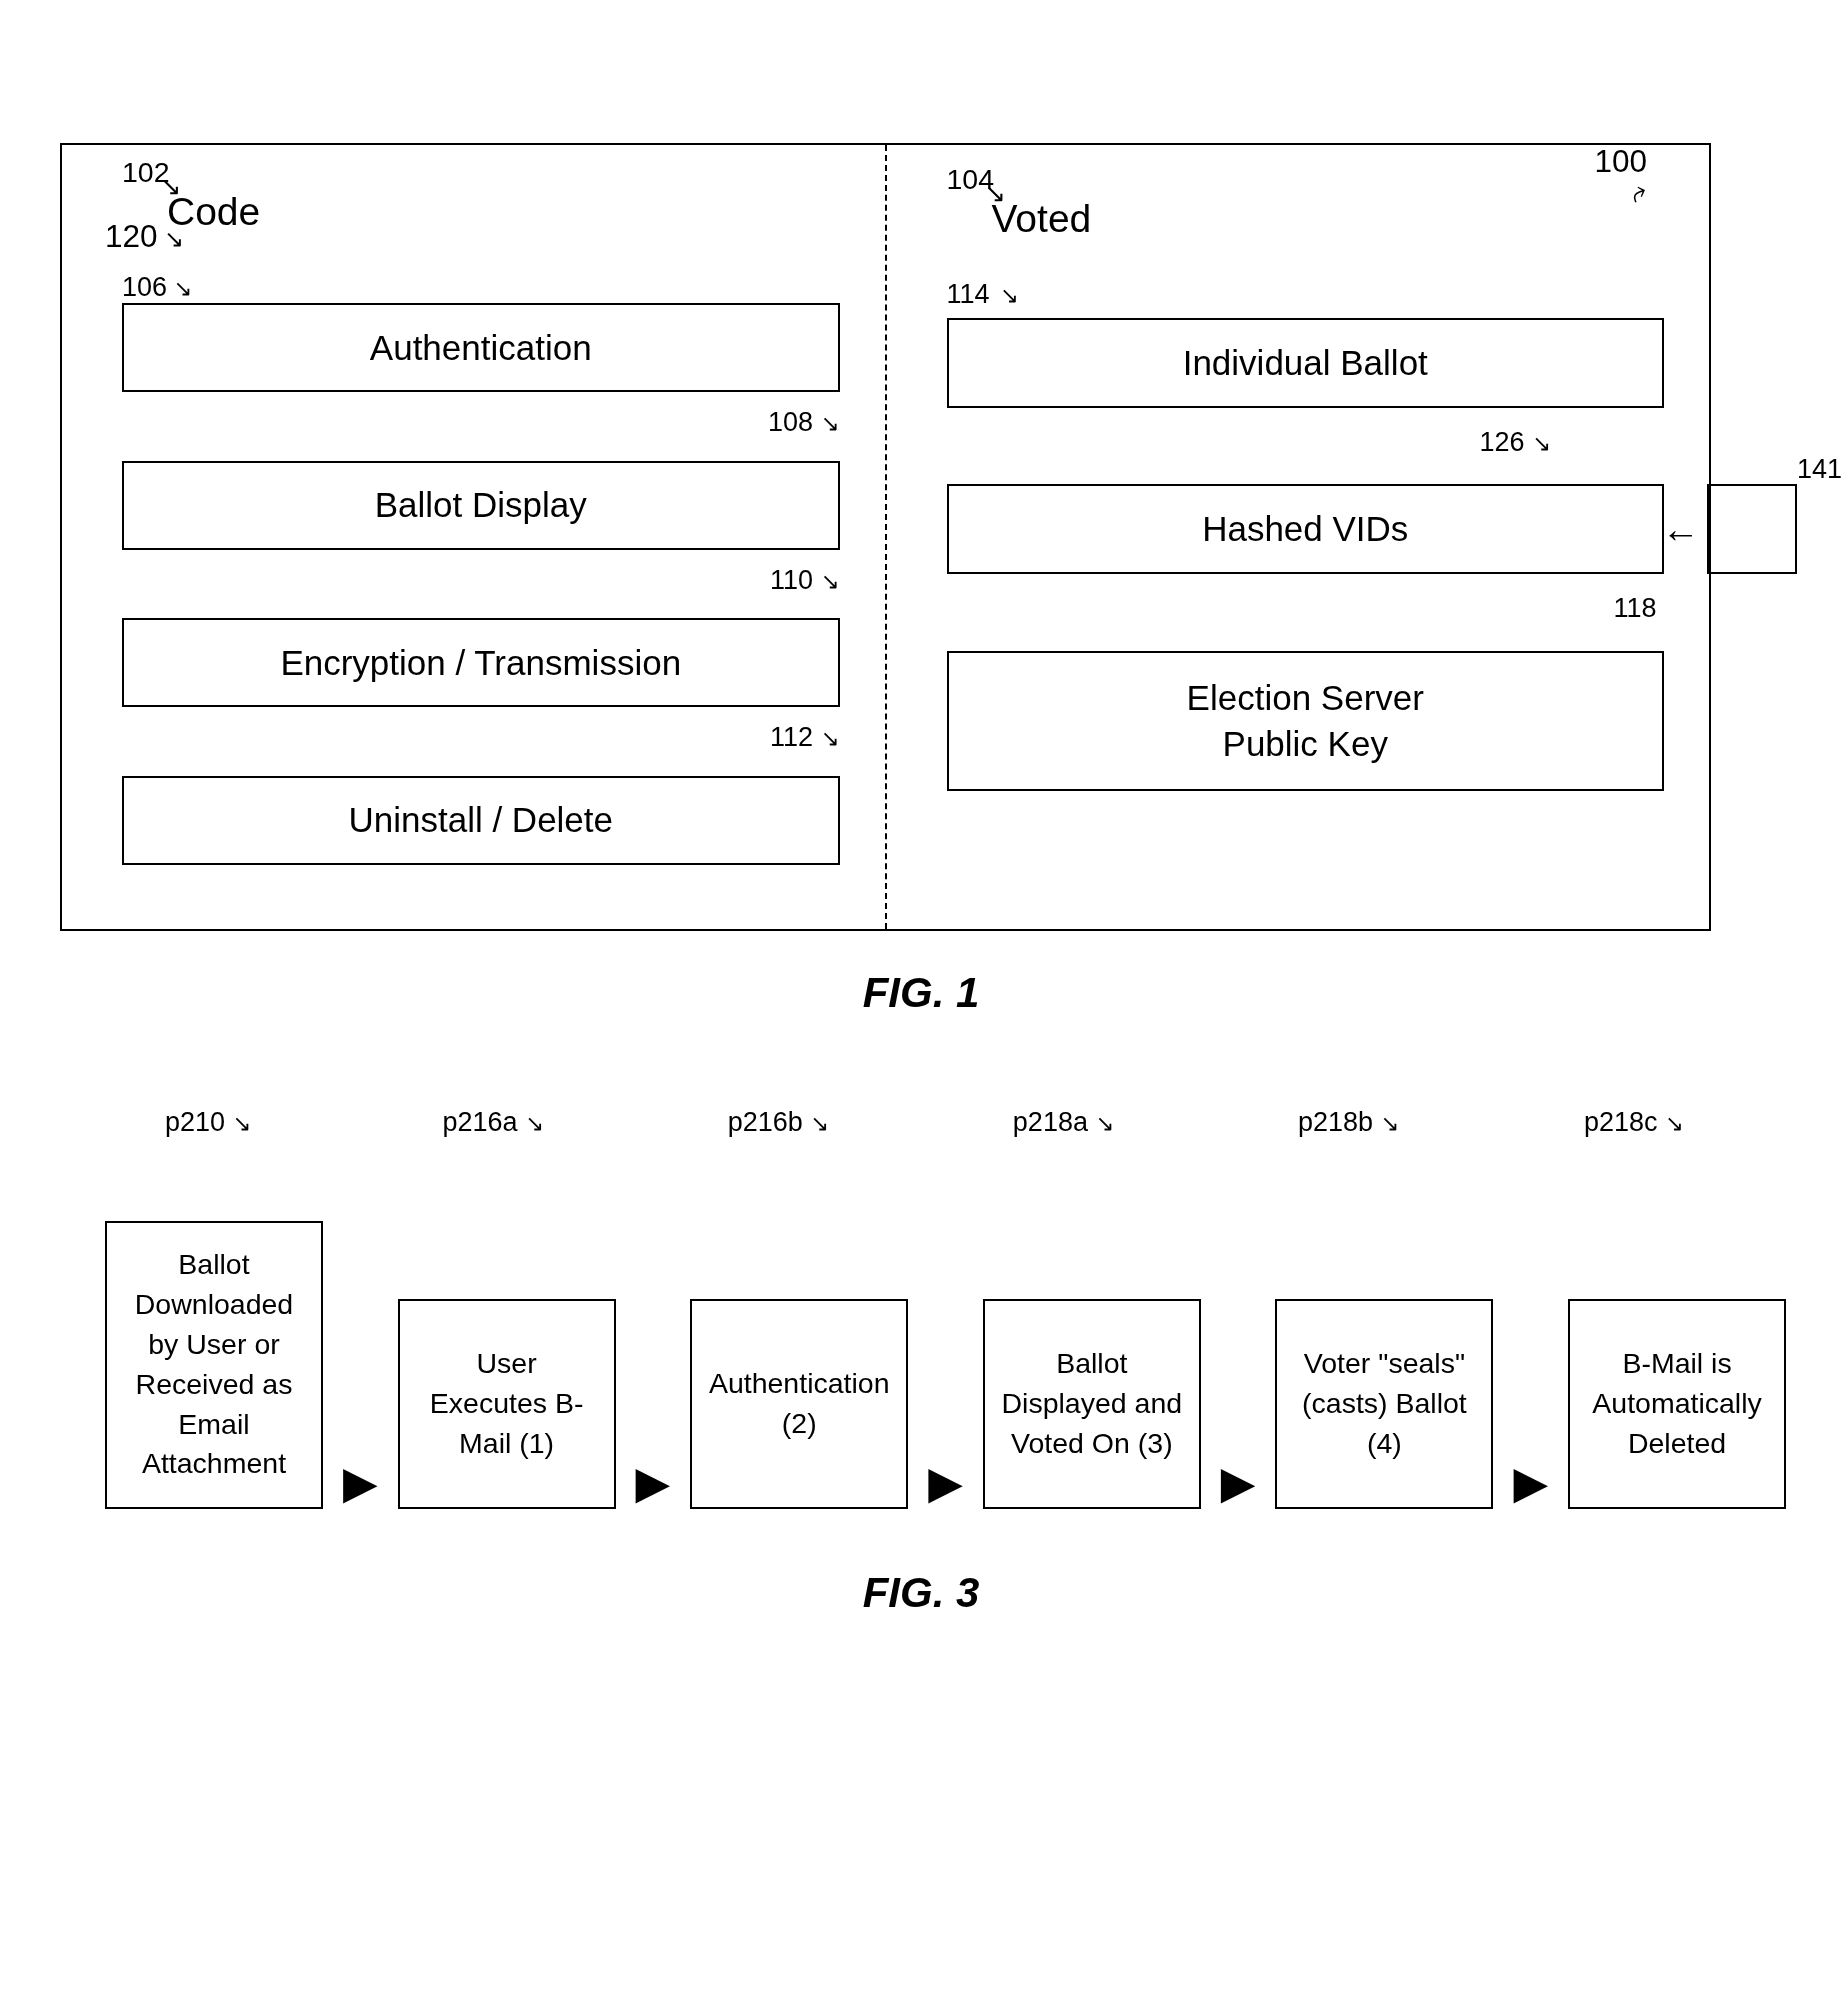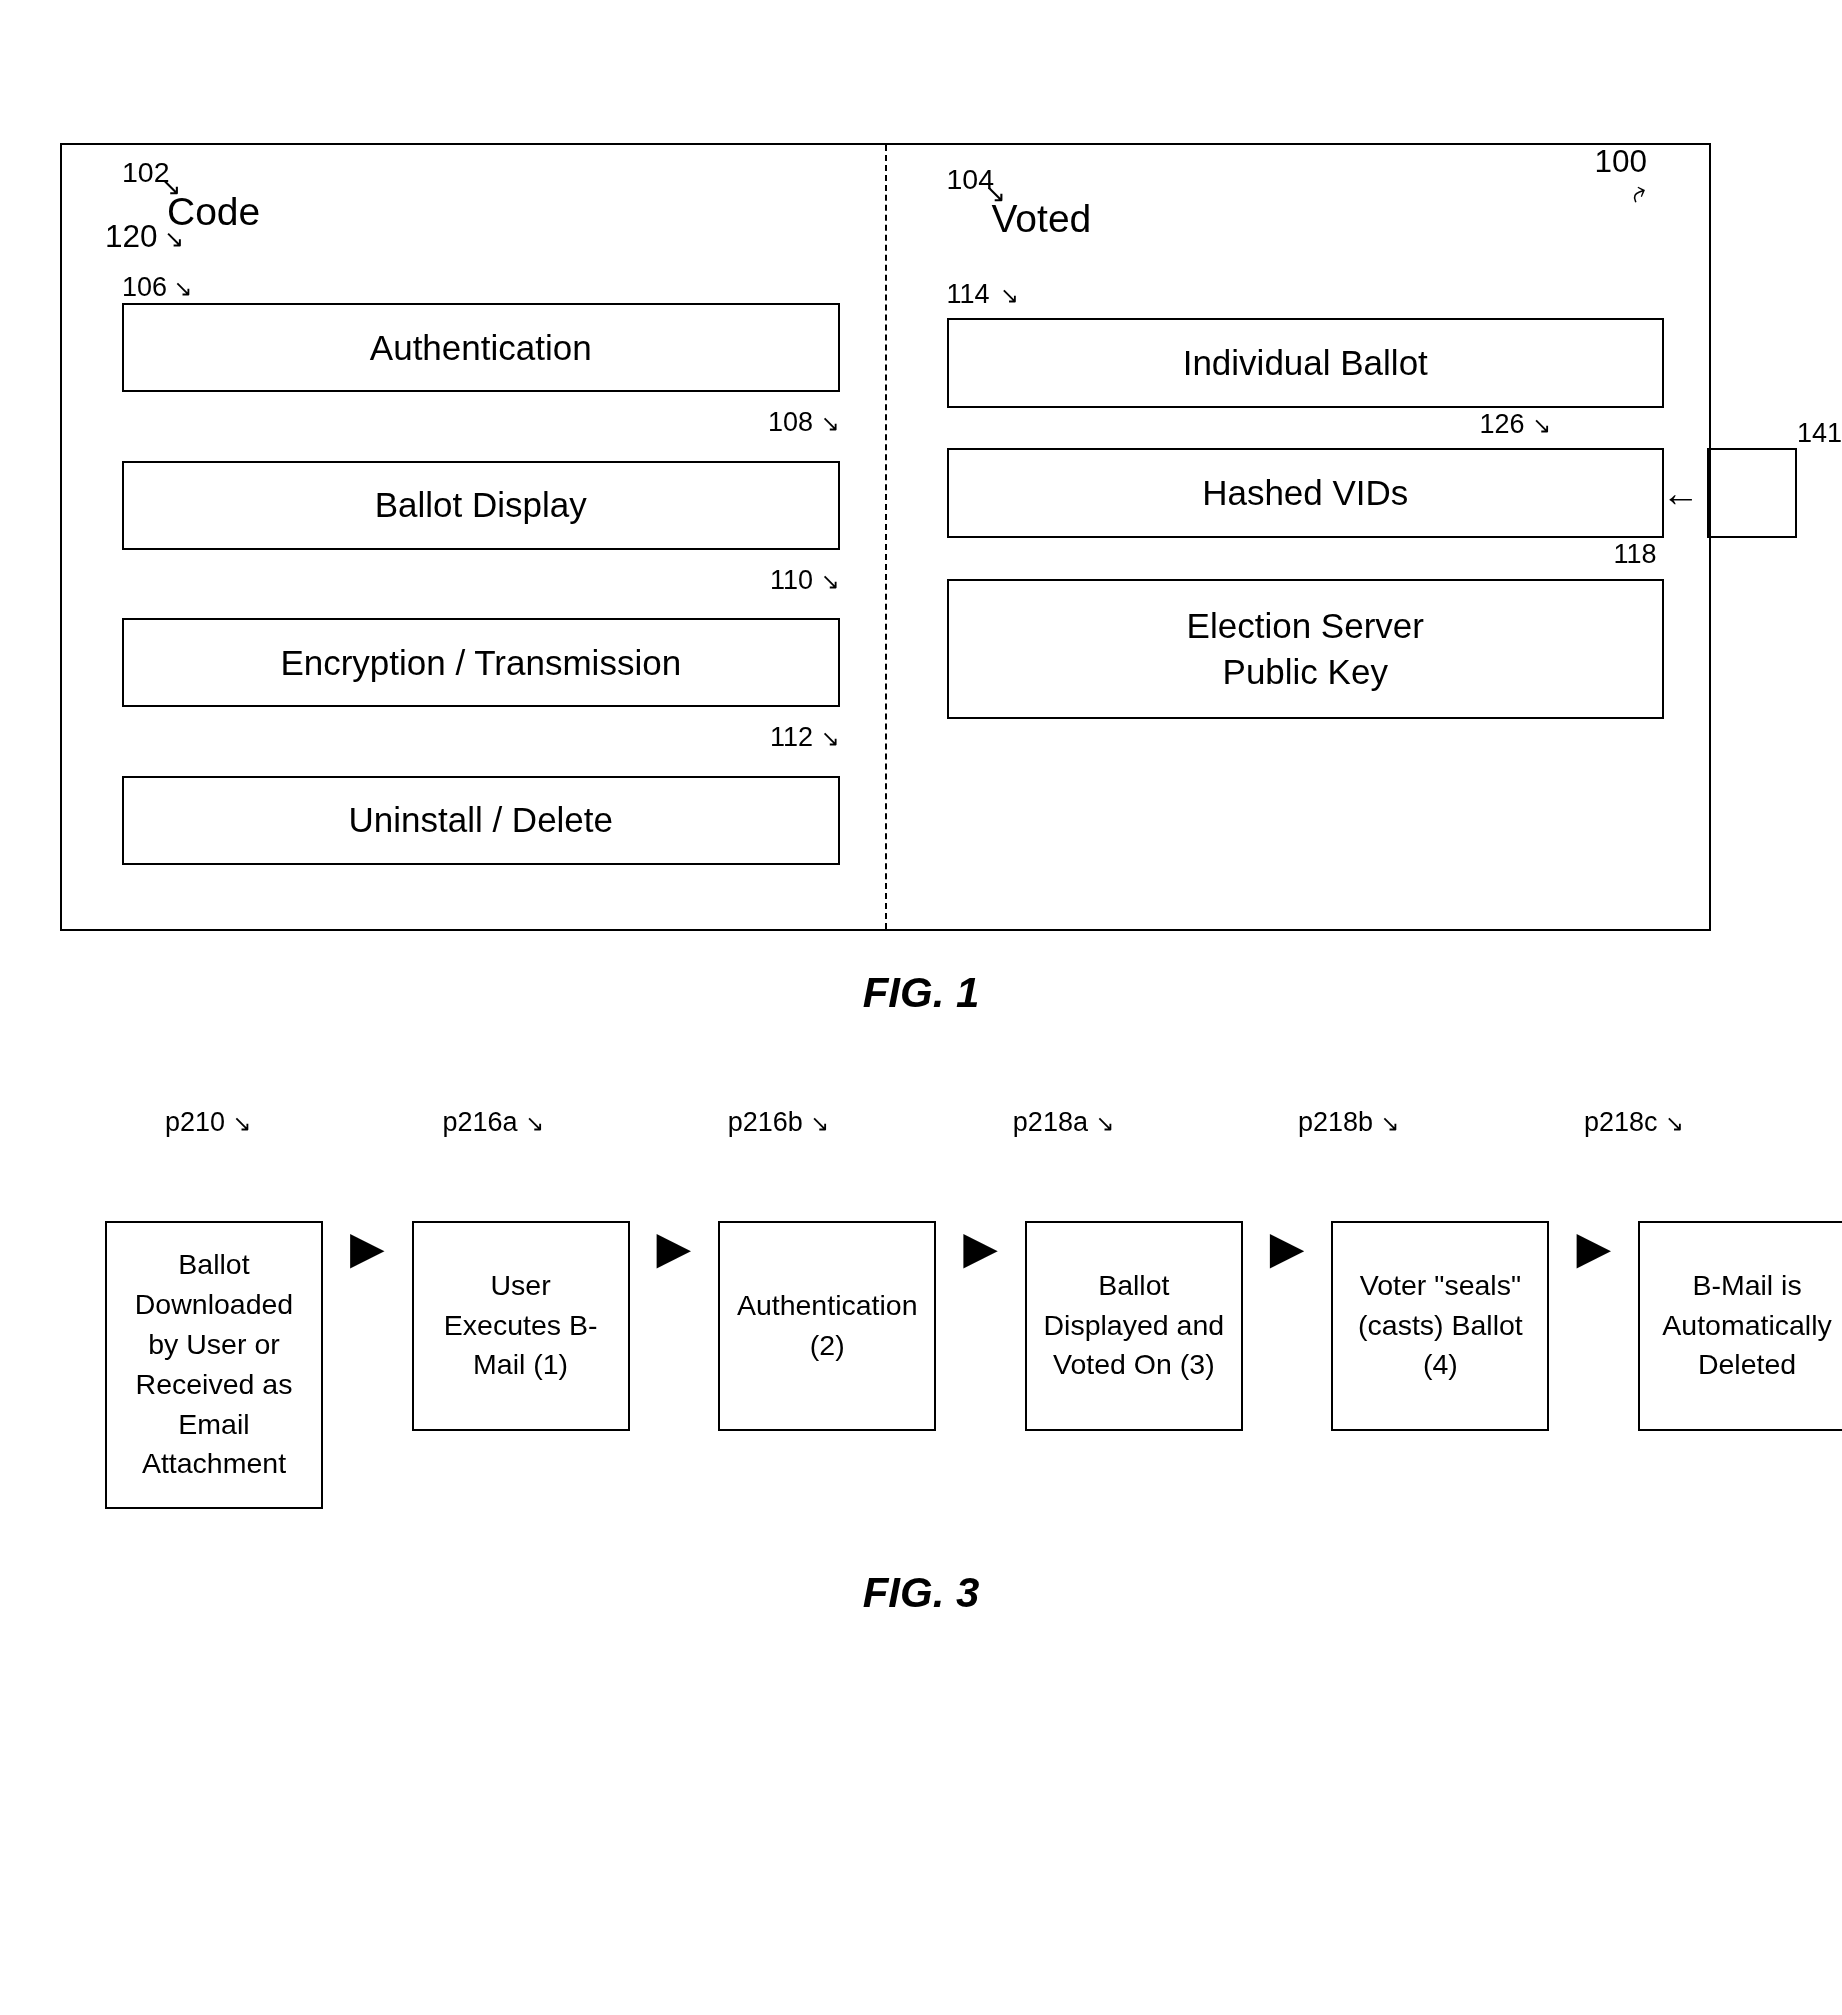--- a/index.html
+++ b/index.html
@@ -64,21 +64,21 @@
     .data-section {
       flex: 1;
       padding: 45px 45px 45px 60px;
       position: relative;
       margin-top: 7px;
     }
 
     .data-boxes {
       display: flex;
       flex-direction: column;
-      gap: 16px;
+      gap: 34px;
       margin-top: 7.5px;
     }
 
     .data-box {
       border: 2.3px solid #000;
       padding: 22.5px 15px;
       text-align: center;
       font-size: 35px;
       position: relative;
       background: #fff;
@@ -97,22 +97,22 @@
     }
 
     
     .fig3-section {
       position: relative;
       margin-top: 45px;
     }
 
     .flowchart {
       display: flex;
-      align-items: flex-start;
-      gap: 12px;
+      align-items: flex-end;
+      gap: 5px;
       justify-content: flex-start;
       padding: 0 45px;
       margin-top: 75px;
     }
 
     .flow-item {
       display: flex;
       align-items: center;
     }
 

